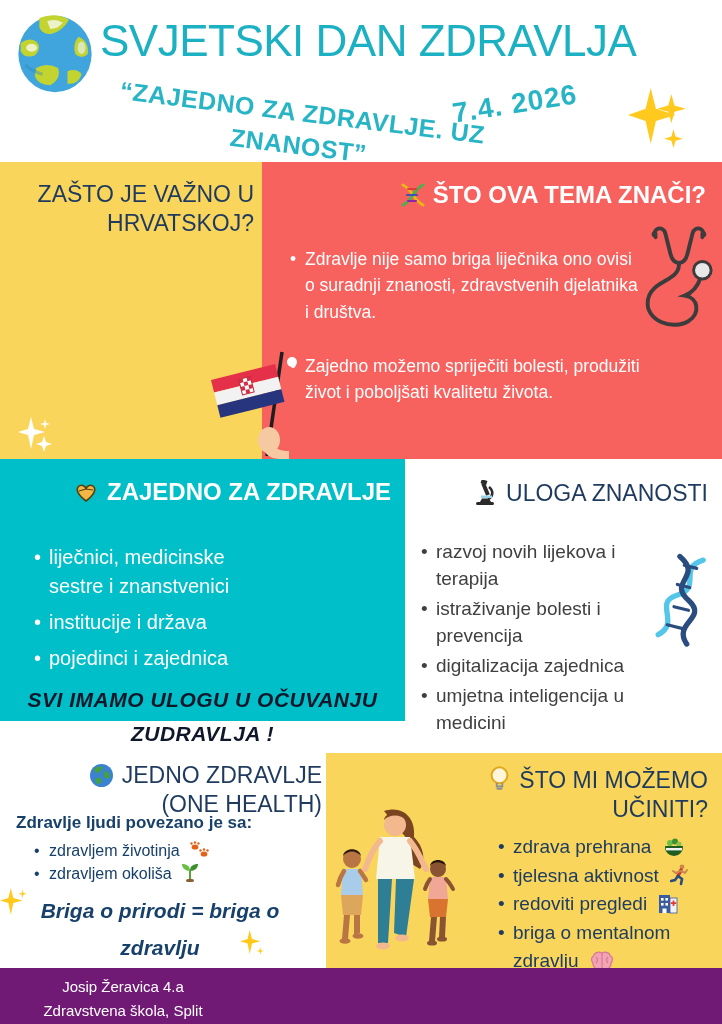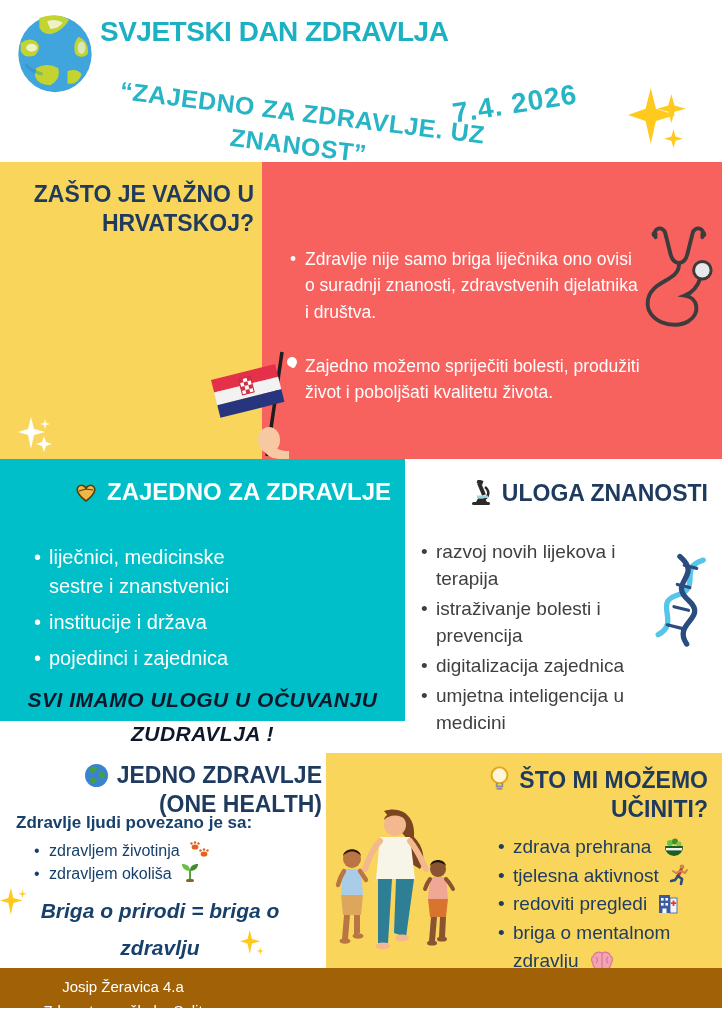--- a/index.html
+++ b/index.html
@@ -6,44 +6,44 @@
   #poster{
     position:relative;width:722px;height:1024px;margin:0 auto;overflow:hidden;
     background:#ffffff;font-family:"Liberation Sans","DejaVu Sans",sans-serif;
     -webkit-font-smoothing:antialiased;
   }
   .abs{position:absolute;}
 
   
   .main-title{
     left:100px;top:16px;width:600px;
-    font-size:28px;font-weight:bold;letter-spacing:-0.5px;color:#1CB0C3;
+    font-size:44px;font-weight:normal;letter-spacing:-0.5px;color:#1CB0C3;
   }
   .subtitle{
     left:86px;top:70px;width:432px;text-align:center;
     transform:rotate(7deg);transform-origin:left center;
     font-size:25px;font-weight:bold;color:#27B4C5;line-height:1.32;letter-spacing:0.5px;
   }
   .date{
     left:452px;top:88px;transform:rotate(-9deg);
     font-size:28px;font-weight:bold;color:#27B4C5;letter-spacing:1px;
   }
 
   
   .box{position:absolute;box-sizing:border-box;}
   .box-why{left:0;top:162px;width:262px;height:297px;background:#F9D65B;padding:18px 8px 0 10px;}
   .box-theme{left:262px;top:162px;width:460px;height:297px;background:#F7615E;color:#fff;}
   .box-together{left:0;top:459px;width:405px;height:262px;background:#00BFC8;color:#fff;}
   .box-science{left:405px;top:459px;width:317px;height:220px;background:#ffffff;}
   .box-onehealth{left:0;top:753px;width:326px;height:215px;background:#ffffff;}
   .box-actions{left:326px;top:753px;width:396px;height:215px;background:#F9D65B;}
-  .footer{left:0;top:968px;width:722px;height:40px;background:#a16207;color:#fff;}
-
-  
-  .h-nav{font-weight:bold;color:#1F3A5F;font-size:23px;line-height:1.28;}
+  .footer{left:0;top:968px;width:722px;height:56px;background:#701a75;color:#fff;}
+
+  
+  .h-nav{font-weight:normal;color:#1F3A5F;font-size:23px;line-height:1.28;}
   .h-white{font-weight:bold;color:#ffffff;font-size:24px;line-height:1.25;}
   .h-right{text-align:right;}
   .h-icon{display:inline-block;vertical-align:-5px;margin-right:8px;}
 
   
   ul.blist{list-style:none;margin:0;padding:0;}
   ul.blist li{position:relative;padding-left:15px;}
   ul.blist li::before{content:"\2022";position:absolute;left:0;top:0;}
 
   .why-list{margin-top:13px;font-size:16.5px;color:#3C4C5E;line-height:1.34;width:238px;}
@@ -139,20 +139,29 @@
         <rect x="0" y="8" width="4" height="4" fill="#D12F44"></rect>
           <rect x="8" y="8" width="4" height="4" fill="#D12F44"></rect>
         <rect x="4" y="12" width="4" height="4" fill="#D12F44"></rect>
       </g>
     </g>
     <ellipse cx="64" cy="92" rx="11" ry="13" fill="#F7C9A3"></ellipse>
     <path d="M58 100 Q62 111 74 111 L84 111 L84 103 Q70 103 68 95 Z" fill="#F7C9A3"></path>
   </svg>
 
   <div class="box box-theme">
+    <div class="h-white h-right" style="position:absolute;right:16px;top:18px;width:430px;">
+      <svg class="h-icon" width="26" height="26" viewBox="0 0 26 26" fill="none" stroke-linecap="round">
+        <path d="M4 3 C14 8 14 18 24 23" stroke="#E8B417" stroke-width="3"></path>
+        <path d="M24 3 C14 8 14 18 4 23" stroke="#4CAF50" stroke-width="3"></path>
+        <line x1="9" y1="7" x2="17" y2="7" stroke="#E53935" stroke-width="2"></line>
+        <line x1="8" y1="13" x2="18" y2="13" stroke="#3F51B5" stroke-width="2"></line>
+        <line x1="9" y1="19" x2="17" y2="19" stroke="#8E24AA" stroke-width="2"></line>
+      </svg><span>ŠTO OVA TEMA ZNAČI?</span>
+    </div>
     <ul class="blist theme-list">
       <li>Zdravlje nije samo briga liječnika  ono ovisi o suradnji znanosti, zdravstvenih djelatnika i društva.</li>
       <li>Zajedno možemo spriječiti bolesti, produžiti život i poboljšati kvalitetu života.</li>
     </ul>
     <svg style="position:absolute;right:6px;top:60px;" width="78" height="118" viewBox="0 0 80 118" fill="none">
       <path d="M18 14 C14 4 26 2 28 10 L33 30 C36 44 48 44 51 30 L56 10 C58 2 70 4 66 14" stroke="#3C3C3C" stroke-width="4" stroke-linecap="round"></path>
       <path d="M42 42 C42 60 12 58 10 80 C8 100 36 110 52 100 C64 92 62 76 48 74 C58 70 62 62 64 56" stroke="#3C3C3C" stroke-width="4" stroke-linecap="round"></path>
       <circle cx="66" cy="48" r="9" fill="#E8E8E8" stroke="#3C3C3C" stroke-width="3"></circle>
       <circle cx="17" cy="11" r="3" fill="#3C3C3C"></circle>
         <circle cx="67" cy="11" r="3" fill="#3C3C3C"></circle>

